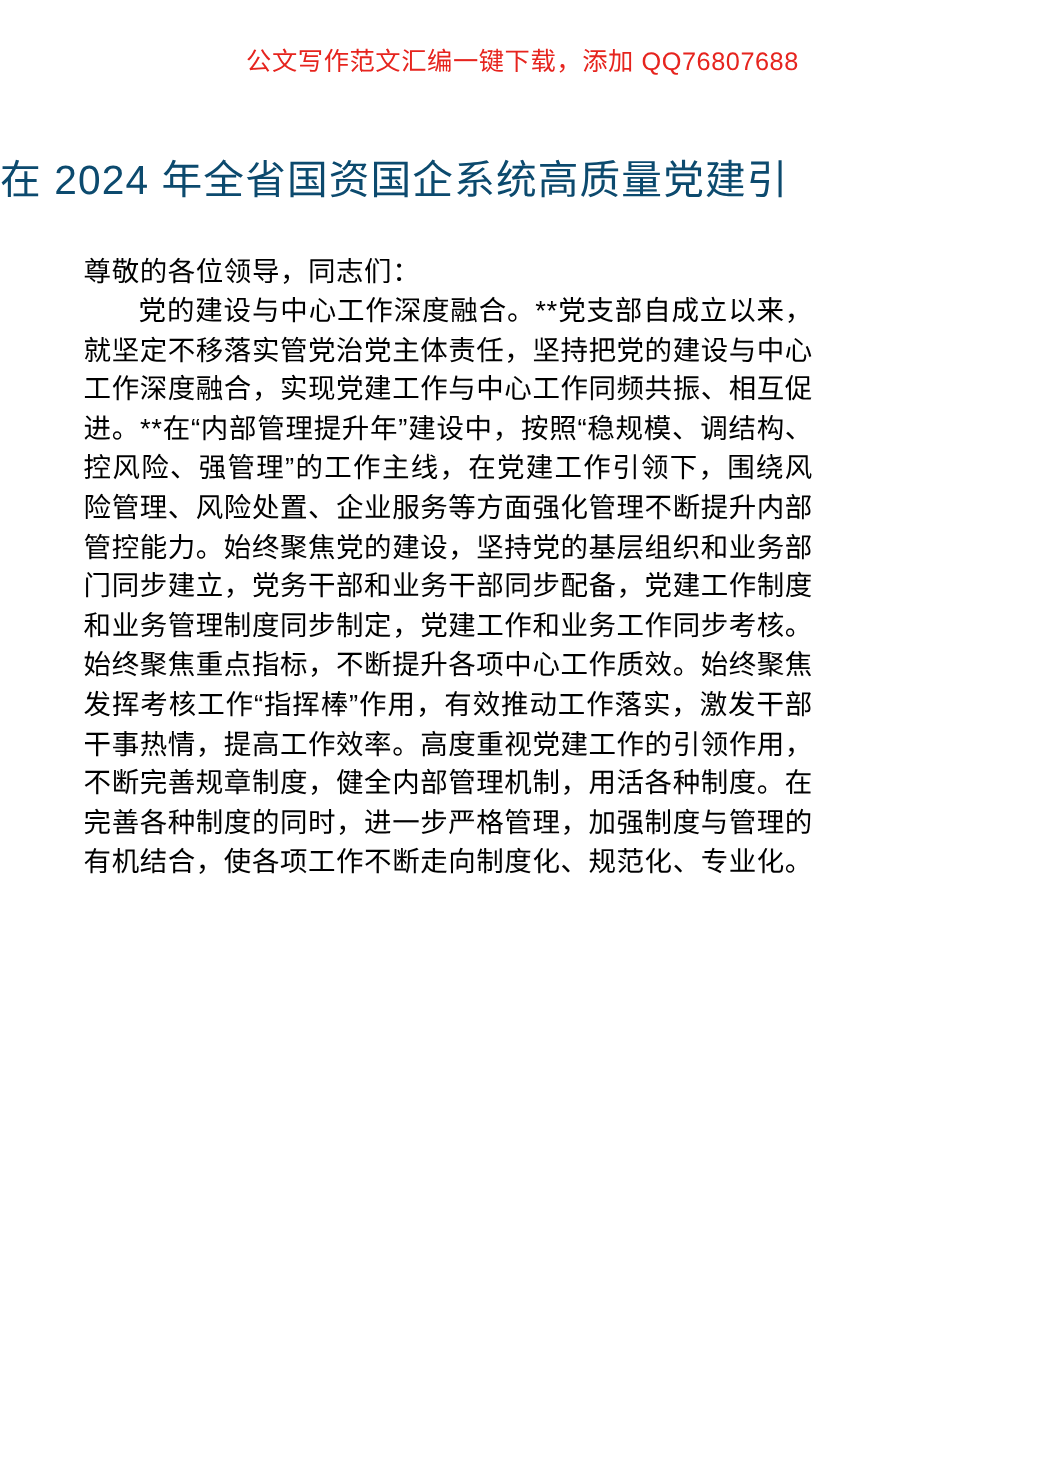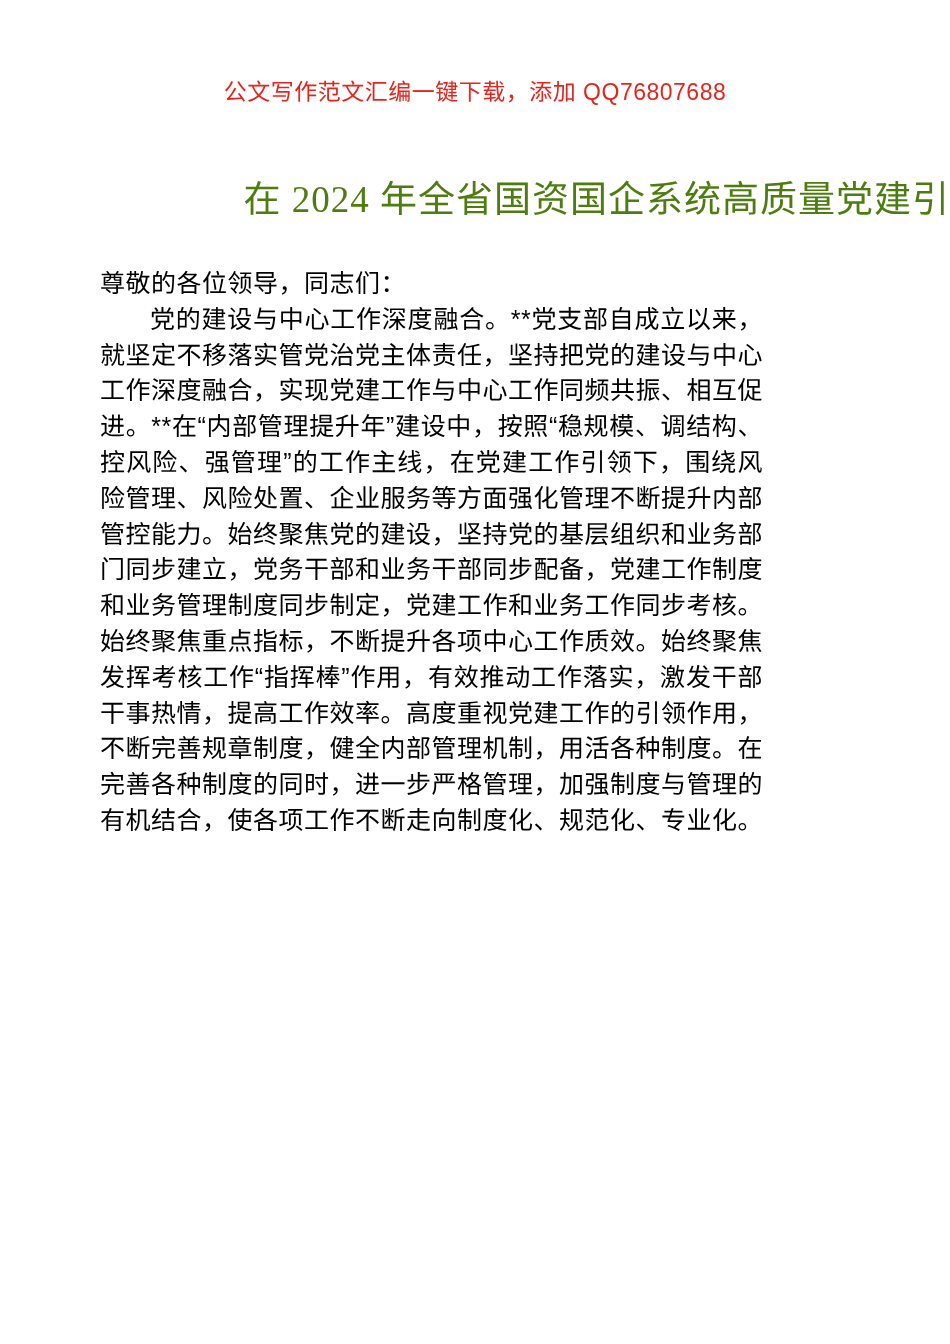--- a/index.html
+++ b/index.html
@@ -6,41 +6,41 @@
   .page {
     position: relative;
     width: 950px;
     height: 1344px;
     background: #ffffff;
     color: #000000;
     overflow: hidden;
     font-family: "Liberation Sans", sans-serif;
   }
   .promo-notice {
-    padding-top: 80px;
+    padding-top: 44px;
     text-align: center;
     font-size: 23px;
     line-height: 24px;
     color: #e6241e;
     letter-spacing: 0.5px;
     font-family: "Liberation Sans", sans-serif;
   }
   .doc-title {
     margin-top: 64px;
-    text-align: right;
+    text-align: left;
     font-size: 37px;
     line-height: 64px;
     font-weight: 400;
     letter-spacing: 1px;
-    color: #4d7c0f;
-    font-family: Liberation Serif, serif;
+    color: #0c4a6e;
+    font-family: Liberation Sans, sans-serif;
   }
   .doc-body {
     width: 663px;
-    margin: 34px 0 0 100px;
+    margin: 34px 0 0 76px;
     font-size: 25px;
     line-height: 35.8px;
     text-align: justify;
     text-justify: inter-ideograph;
     letter-spacing: 0.5px;
     color: #000000;
     font-family: "Liberation Sans", sans-serif;
   }
   .doc-body p { margin: 0; text-indent: 2em; }
   .doc-body p.salutation { text-indent: 0; }

